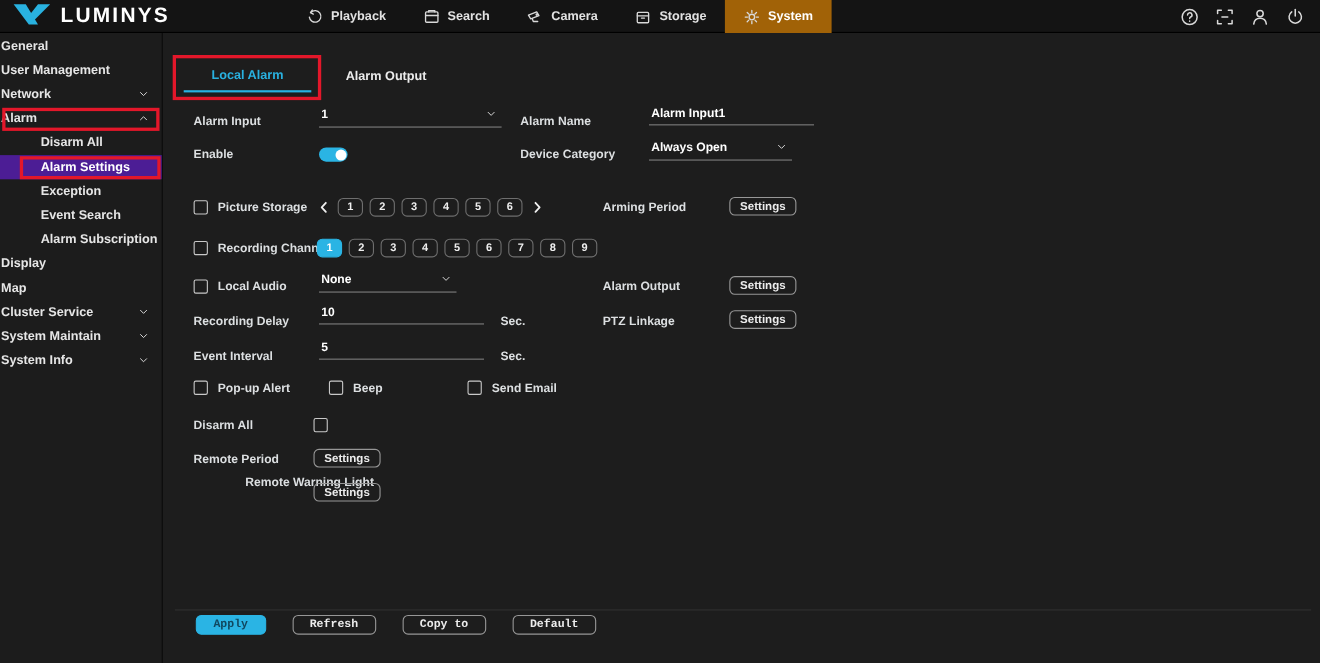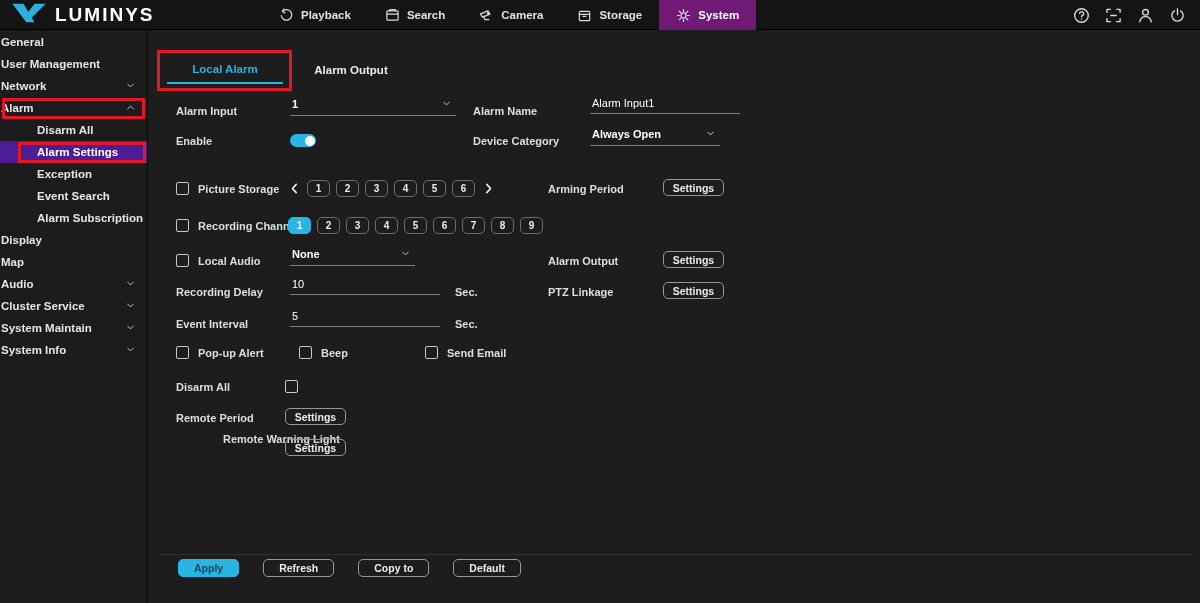--- a/index.html
+++ b/index.html
@@ -6,58 +6,58 @@
   html,body{background:#000}
   body{font-family:"Liberation Sans", sans-serif;}
   #stage{position:relative;width:1200px;height:603px;background:#1d1d1d;overflow:hidden;color:#e5e5e5;}
 
   
   #topbar{position:absolute;left:0;top:0;width:1200px;height:30px;background:#141414;border-bottom:1px solid #000;}
   #logo{position:absolute;left:10px;top:0;height:30px;display:flex;align-items:center;gap:7px;}
   #logo .brand{font-size:19px;font-weight:700;letter-spacing:2px;color:#fff;}
   #top-nav{position:absolute;left:262px;top:0;height:30px;display:flex;align-items:stretch;}
   .nav-item{display:flex;align-items:center;gap:7px;padding:0 17px;font-size:11.5px;font-weight:700;color:#e2e2e2;cursor:pointer;}
-  .nav-item.active{background:#701a75;color:#fff;}
+  .nav-item.active{background:#a16207;color:#fff;}
   .nav-icon{display:flex;align-items:center;}
   #top-right{position:absolute;right:14px;top:0;height:30px;display:flex;align-items:center;gap:15px;}
   .tr-icon{display:flex;align-items:center;cursor:pointer;}
 
   
   #sidebar{position:absolute;left:0;top:30px;width:148px;bottom:0;background:#1c1c1c;border-right:1px solid #0a0a0a;padding-top:1px;}
   .side-item{position:relative;height:22px;display:flex;align-items:center;padding-left:1px;font-size:11.5px;font-weight:700;color:#e6e6e6;cursor:pointer;white-space:nowrap;}
   .side-item.indent{padding-left:37px;}
   .side-item.active{background:#4c1d95;color:#fff;}
   .side-chev{position:absolute;right:11px;top:5px;}
 
   
   #content{position:absolute;left:149px;top:30px;right:0;bottom:0;background:#1d1d1d;}
   .tab{position:absolute;top:26px;height:28px;display:flex;align-items:center;justify-content:center;font-size:11.5px;font-weight:700;cursor:pointer;color:#ececec;}
   .tab.active{color:#29b1e0;border-bottom:2px solid #29b1e0;}
 
   .lbl{position:absolute;font-size:11px;font-weight:700;color:#dcdfe1;white-space:nowrap;}
   .unit{position:absolute;font-size:11px;font-weight:700;color:#dcdfe1;}
 
-  .ipt{position:absolute;background:transparent;border:none;border-bottom:1px solid #7e7e7e;color:#fff;font-family:"Liberation Sans",sans-serif;font-size:11px;font-weight:400;height:18px;padding:0 2px 3px 2px;outline:none;}
+  .ipt{position:absolute;background:transparent;border:none;border-bottom:1px solid #7e7e7e;color:#fff;font-family:"Liberation Sans",sans-serif;font-size:11px;font-weight:700;height:18px;padding:0 2px 3px 2px;outline:none;}
   .sel{position:absolute;height:18px;border-bottom:1px solid #7e7e7e;display:flex;align-items:flex-start;justify-content:space-between;padding:0 4px 0 2px;font-size:11px;font-weight:700;color:#fff;cursor:pointer;}
 
   .toggle{position:absolute;width:26px;height:13px;border-radius:7px;background:#2ab4e4;cursor:pointer;}
   .toggle .knob{position:absolute;right:1.5px;top:1.5px;width:10px;height:10px;border-radius:50%;background:#fff;}
 
   .cb{position:absolute;width:13px;height:13px;border:1.5px solid #c9c9c9;border-radius:2px;background:transparent;cursor:pointer;}
 
   .num-row{position:absolute;display:flex;gap:6px;}
   .num-btn{width:23px;height:17px;border:1px solid #6e6e6e;border-radius:5px;display:flex;align-items:center;justify-content:center;font-size:10px;font-weight:700;color:#efefef;cursor:pointer;}
   .num-btn.selected{background:#2ab4e4;border-color:#2ab4e4;color:#fff;}
   .pg-arrow{width:14px;height:17px;display:flex;align-items:center;justify-content:center;cursor:pointer;}
 
   .settings-btn{position:absolute;width:61px;height:17px;border:1px solid #979797;border-radius:5px;background:transparent;color:#ececec;font-family:"Liberation Sans",sans-serif;font-size:10.5px;font-weight:700;display:flex;align-items:center;justify-content:center;cursor:pointer;}
 
   #footer-divider{position:absolute;left:10px;right:8px;top:524px;height:1px;background:#313131;}
   #footer{position:absolute;left:29px;top:529px;display:flex;gap:24px;}
-  .f-btn{height:18px;padding:0 15px;border:1px solid #979797;border-radius:5px;background:transparent;color:#ececec;font-family:Liberation Sans, sans-serif;font-size:10.5px;font-weight:700;display:flex;align-items:center;justify-content:center;cursor:pointer;text-align:center;}
+  .f-btn{height:18px;padding:0 15px;border:1px solid #979797;border-radius:5px;background:transparent;color:#ececec;font-family:Liberation Mono, monospace;font-size:10.5px;font-weight:700;display:flex;align-items:center;justify-content:center;cursor:pointer;text-align:center;}
   .f-btn.primary{background:#2ab4e4;border-color:#2ab4e4;color:#10475f;}
 
   .anno{position:absolute;border:3px solid #e3172a;pointer-events:none;}
 </style>
 </head>
 <body>
 
 <div id="stage">
 
   <div id="topbar">
@@ -178,26 +178,20 @@
         <span>Event Search</span>
       </div>
       <div class="side-item indent">
         <span>Alarm Subscription</span>
       </div>
       <div class="side-item">
         <span>Display</span>
       </div>
       <div class="side-item">
         <span>Map</span>
-      </div>
-      <div class="side-item">
-        <span>Audio</span>
-        <span class="side-chev"><svg width="11" height="11" viewBox="0 0 16 16" fill="none" stroke="#d9d9d9" stroke-width="1.3" stroke-linecap="round" stroke-linejoin="round">
-            <path d="M4 6l4 4 4-4"></path>
-          </svg></span>
       </div>
       <div class="side-item">
         <span>Cluster Service</span>
         <span class="side-chev"><svg width="11" height="11" viewBox="0 0 16 16" fill="none" stroke="#d9d9d9" stroke-width="1.3" stroke-linecap="round" stroke-linejoin="round">
             <path d="M4 6l4 4 4-4"></path>
           </svg></span>
       </div>
       <div class="side-item">
         <span>System Maintain</span>
         <span class="side-chev"><svg width="11" height="11" viewBox="0 0 16 16" fill="none" stroke="#d9d9d9" stroke-width="1.3" stroke-linecap="round" stroke-linejoin="round">

